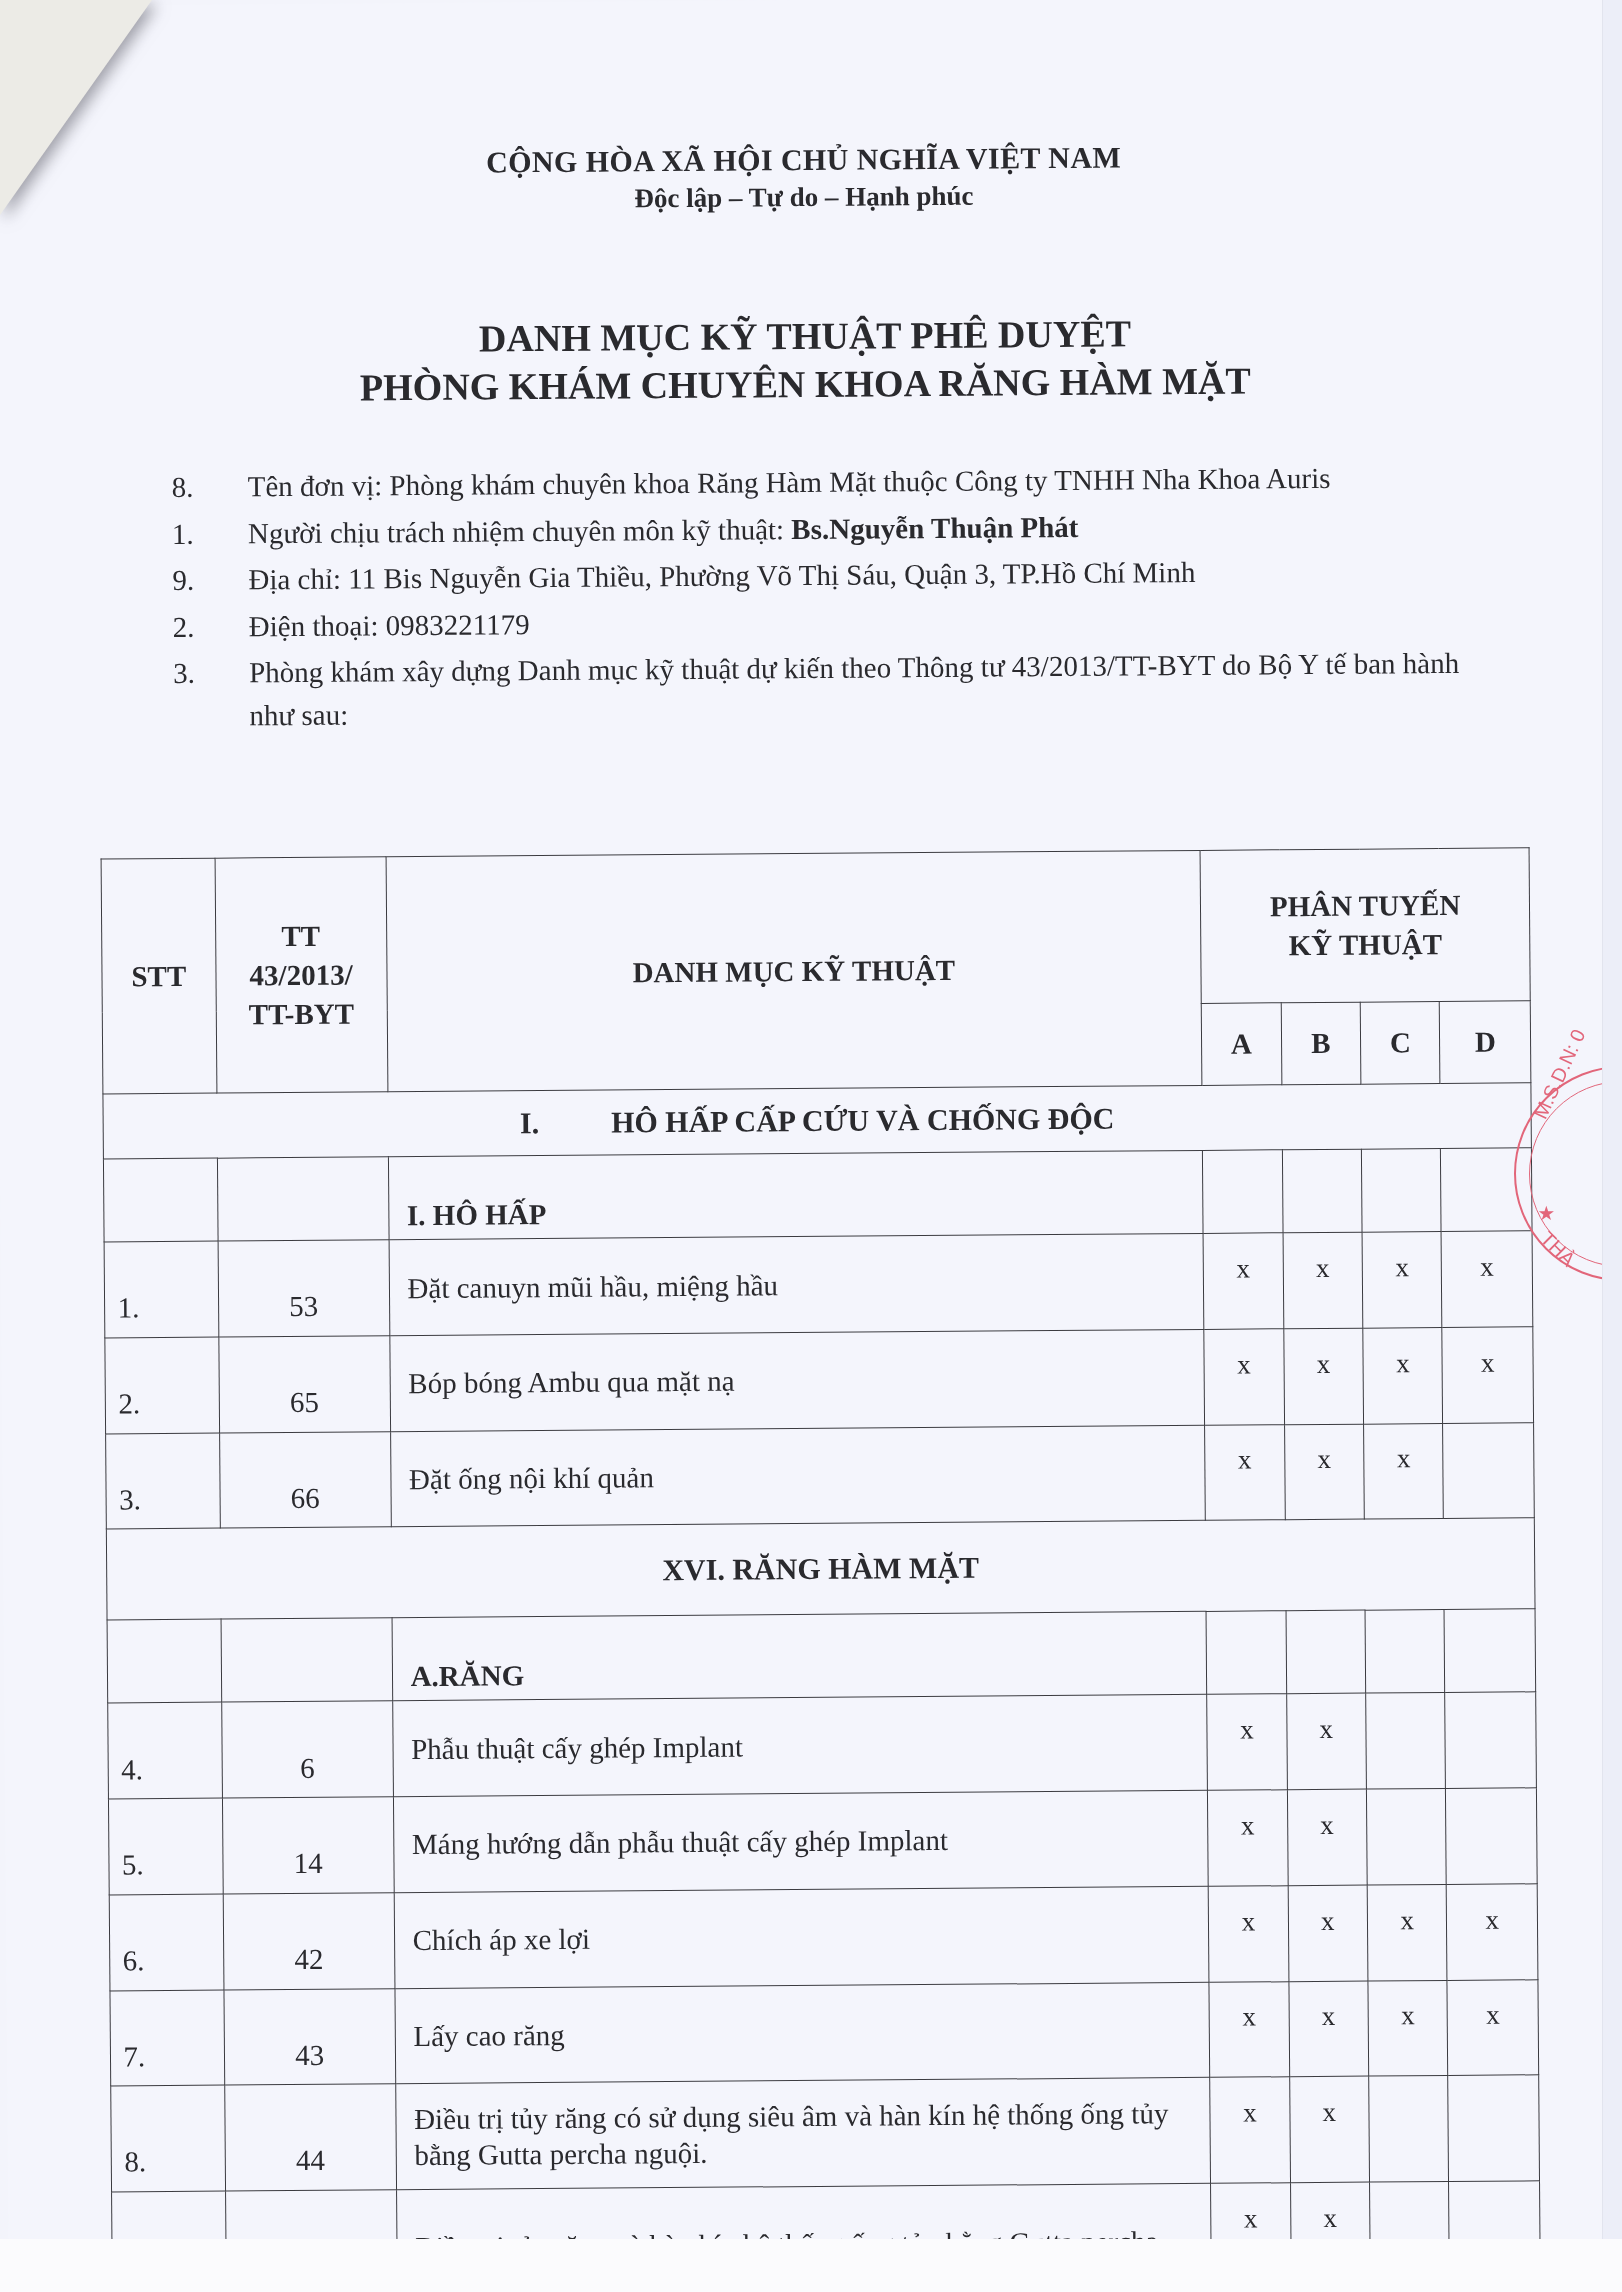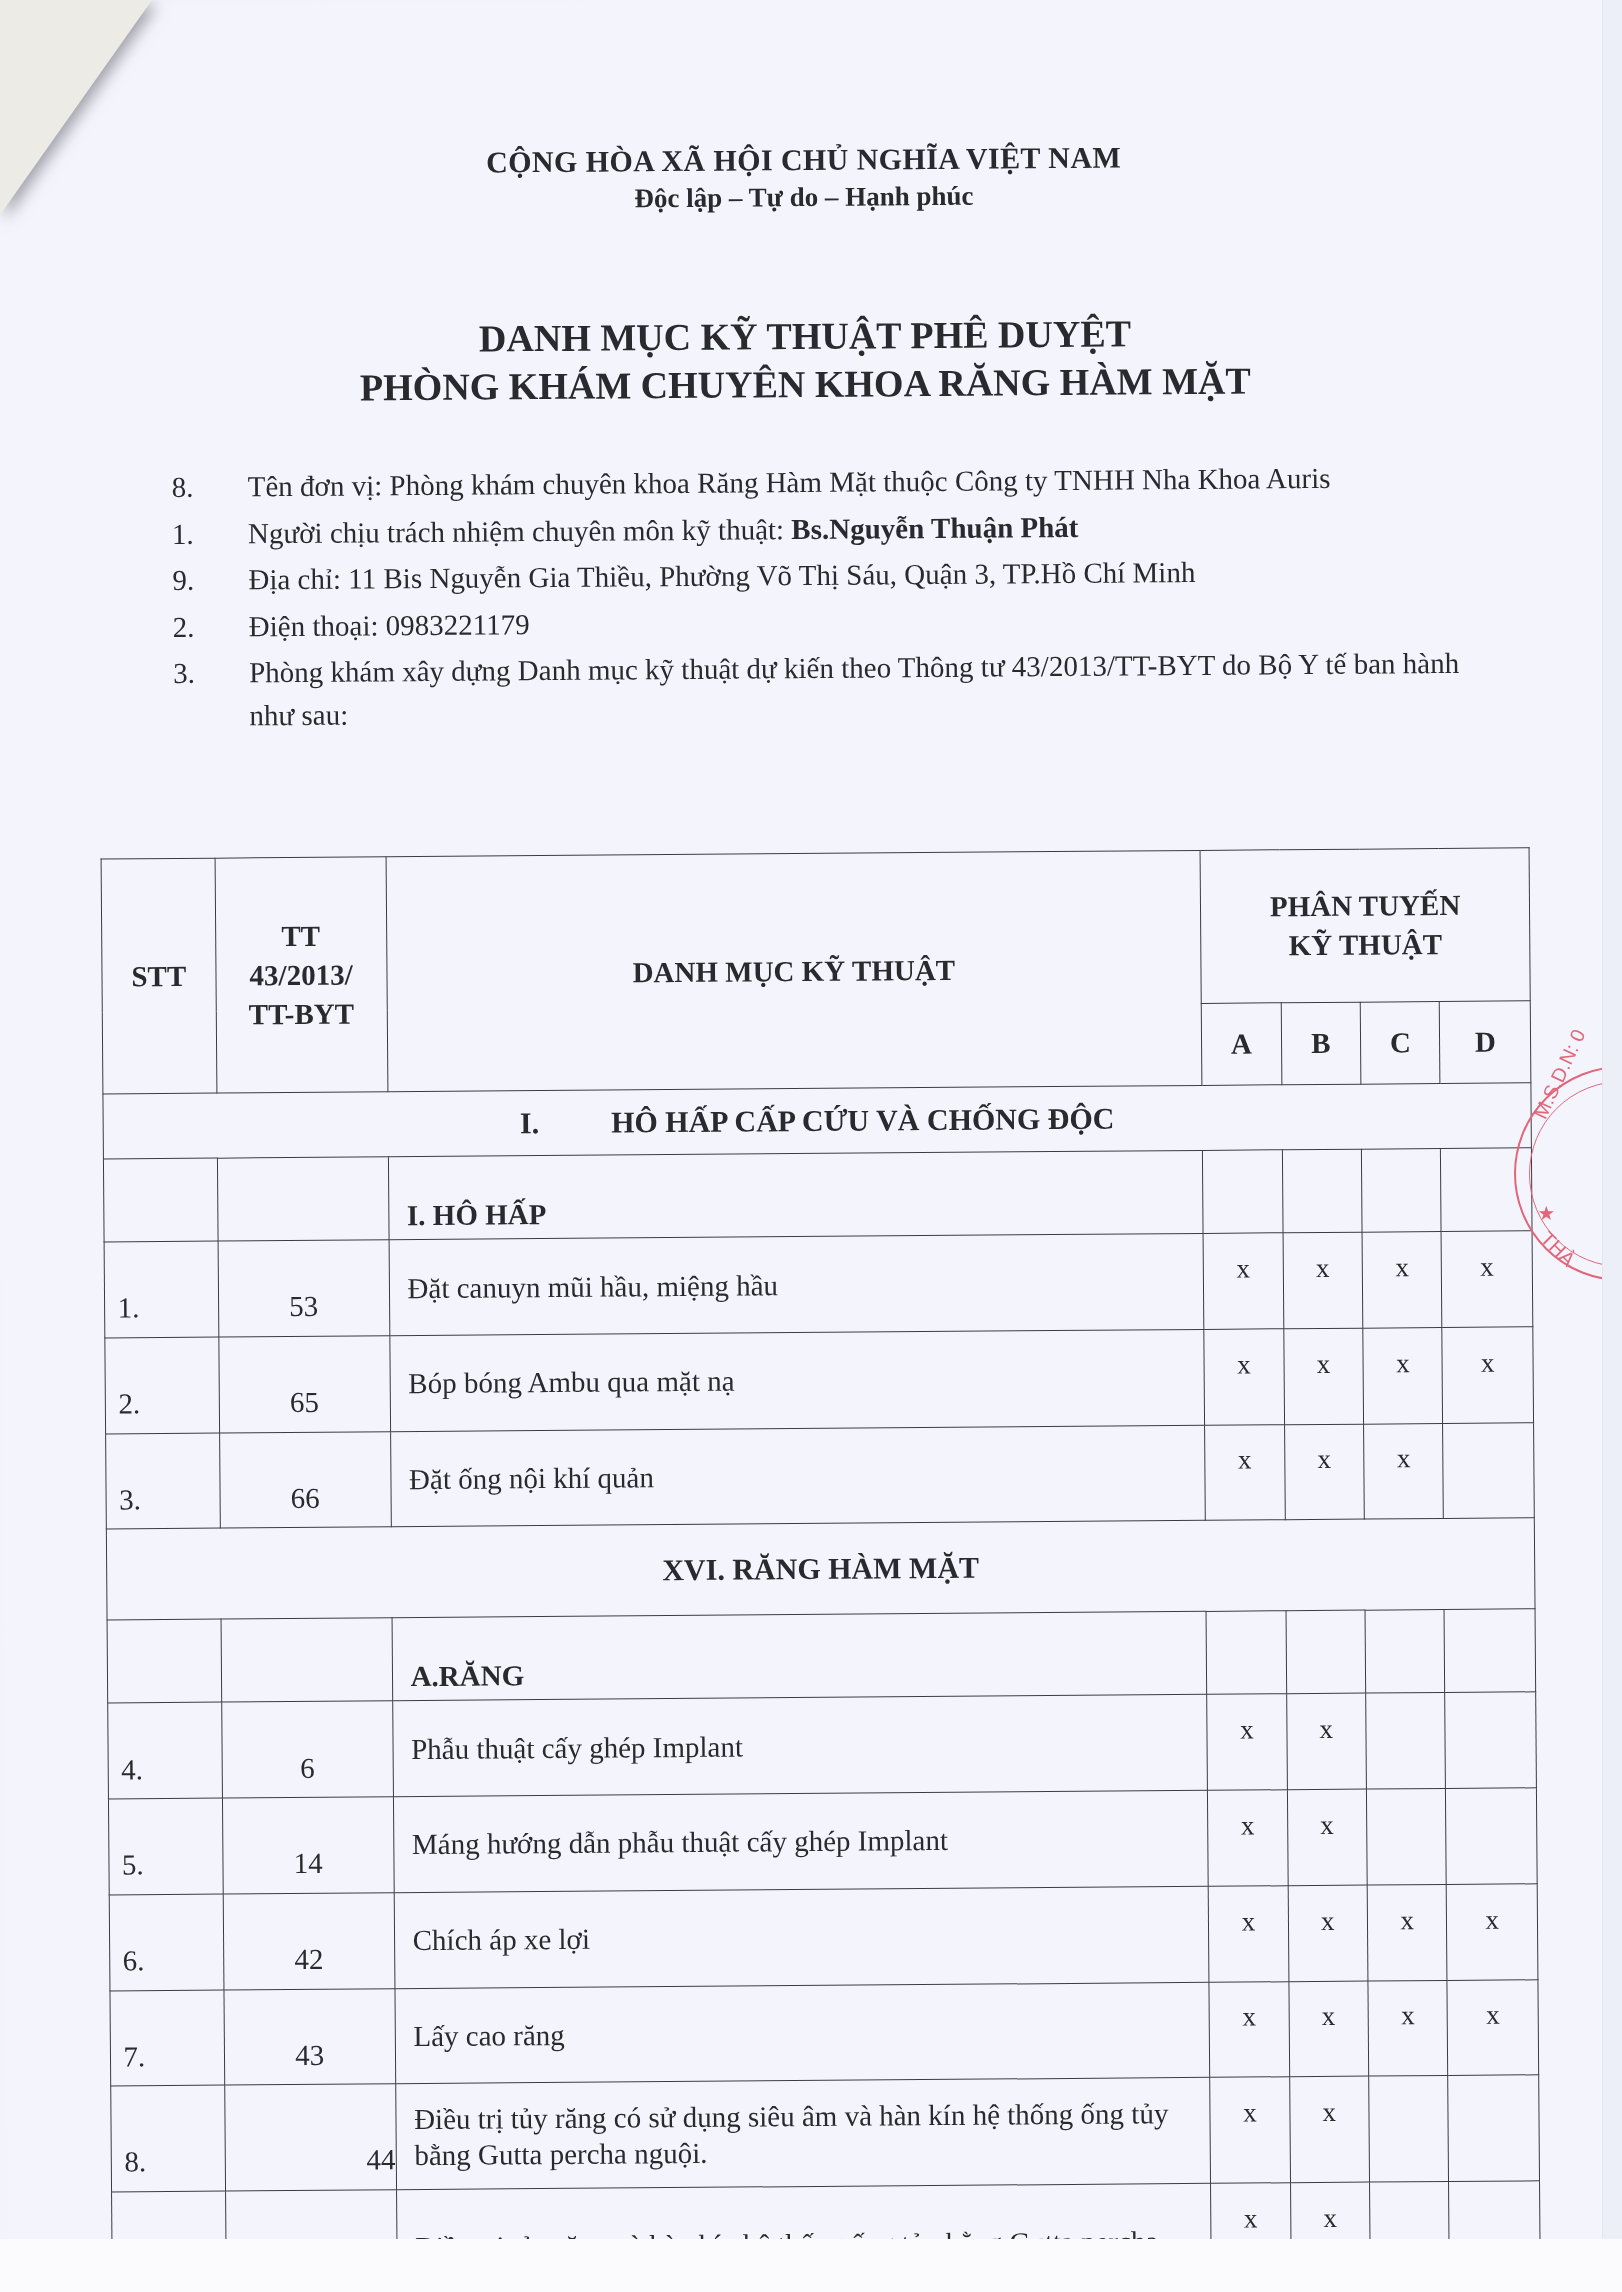--- a/index.html
+++ b/index.html
@@ -380,21 +380,21 @@
       <td class="stt-cell">7.</td>
       <td class="tt-cell">43</td>
       <td class="name-cell">Lấy cao răng</td>
       <td class="mark-cell">x</td>
       <td class="mark-cell">x</td>
       <td class="mark-cell">x</td>
       <td class="mark-cell">x</td>
     </tr>
     <tr class="item-row tall">
       <td class="stt-cell">8.</td>
-      <td class="tt-cell" style="vertical-align:top;padding-top:0;padding-bottom:0;text-align:right;">44</td>
+      <td class="tt-cell" style="vertical-align:top;padding-top:0;padding-bottom:0;">44</td>
       <td class="name-cell">Điều trị tủy răng có sử dụng siêu âm và hàn kín hệ thống ống tủy bằng Gutta percha nguội.</td>
       <td class="mark-cell" style="padding-top:12.5px;">x</td>
       <td class="mark-cell" style="padding-top:12.5px;">x</td>
       <td class="mark-cell"></td>
       <td class="mark-cell"></td>
     </tr>
     <tr class="item-row taller">
       <td class="stt-cell" style="padding-bottom:36px;">9.</td>
       <td class="tt-cell" style="vertical-align:top;padding-top:12.5px;padding-bottom:0;">50</td>
       <td class="name-cell">Điều trị tủy răng và hàn kín hệ thống ống tủy bằng Gutta percha nguội</td>

